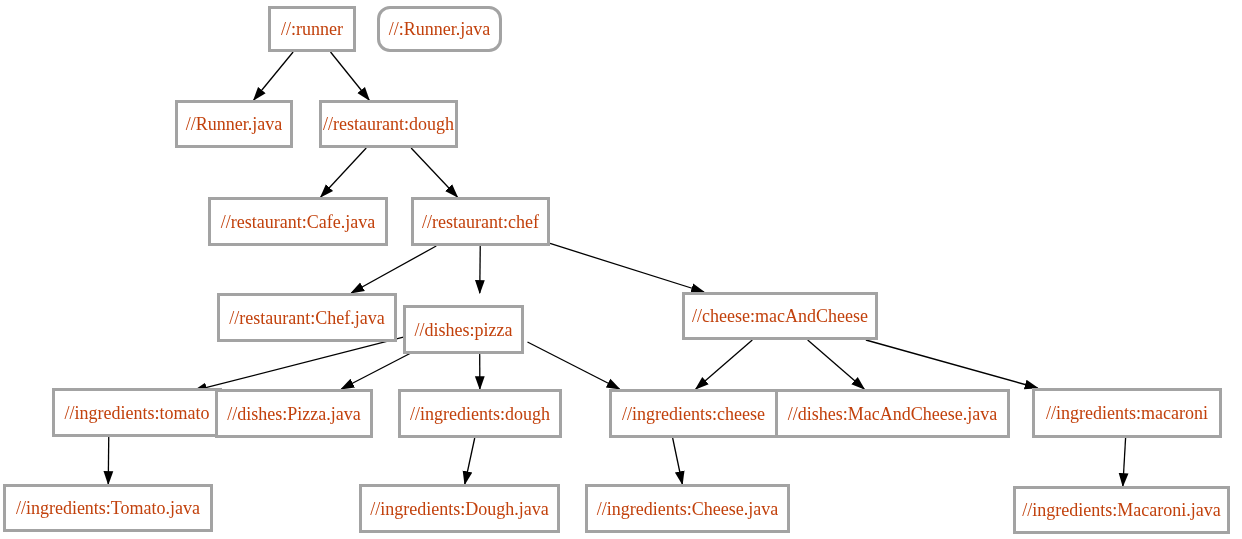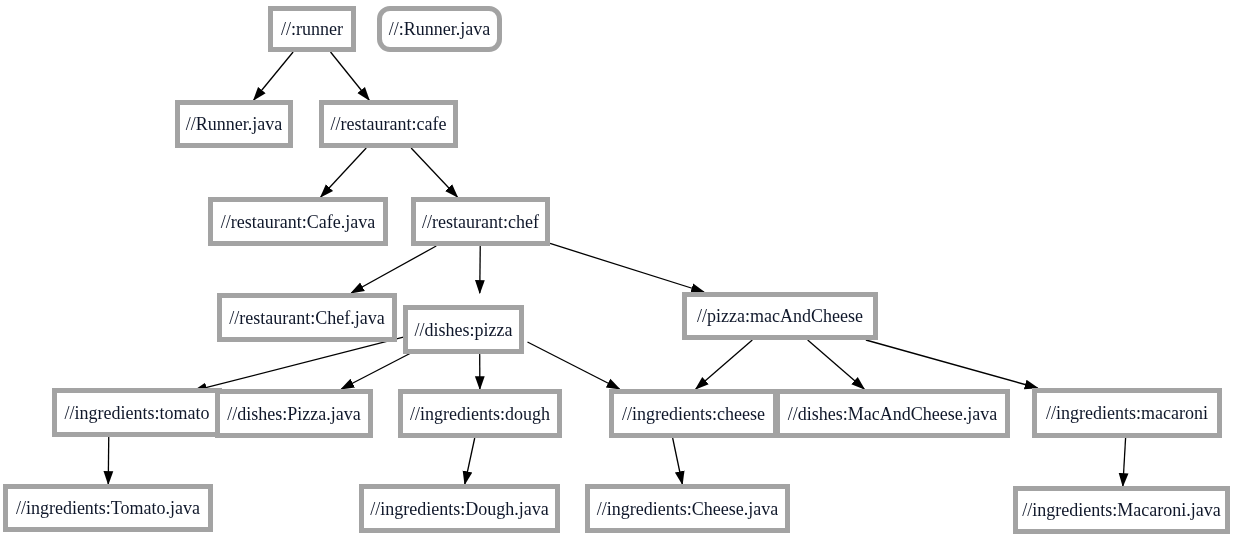--- a/index.html
+++ b/index.html
@@ -17,23 +17,23 @@
   }
   #edges {
     position: absolute;
     left: 0;
     top: 0;
     pointer-events: none;
   }
   .node {
     position: absolute;
     box-sizing: border-box;
-    border: 5px solid #a3a3a3;
+    border: 3px solid #a3a3a3;
     background: #ffffff;
-    color: #0f172a;
+    color: #c2410c;
     display: flex;
     align-items: center;
     justify-content: center;
     font-size: 18px;
     line-height: 1;
     white-space: nowrap;
   }
 </style>
 </head>
 <body>
@@ -63,26 +63,26 @@
         <line x1="108.74479166666667" y1="437" x2="108.25520833333333" y2="484" stroke="#000000" stroke-width="1.3" marker-end="url(#arrow)"></line>
         <line x1="474.71315789473687" y1="438" x2="464.78684210526313" y2="484" stroke="#000000" stroke-width="1.3" marker-end="url(#arrow)"></line>
         <line x1="672.6578947368421" y1="438" x2="682.3421052631579" y2="484" stroke="#000000" stroke-width="1.3" marker-end="url(#arrow)"></line>
         <line x1="1125.5824742268042" y1="438" x2="1122.860824742268" y2="486" stroke="#000000" stroke-width="1.3" marker-end="url(#arrow)"></line>
       </g>
   </svg>
   <div id="nodes">
       <div class="node" style="left: 268px; top: 6px; width: 88px; height: 46px;">//:runner</div>
       <div class="node" style="left: 377px; top: 6px; width: 125px; height: 46px; border-radius: 13px;">//:Runner.java</div>
       <div class="node" style="left: 175px; top: 100px; width: 118px; height: 48px;">//Runner.java</div>
-      <div class="node" style="left: 319px; top: 100px; width: 139px; height: 48px;">//restaurant:cafe</div>
+      <div class="node" style="left: 319px; top: 100px; width: 139px; height: 48px;">//restaurant:dough</div>
       <div class="node" style="left: 208px; top: 197px; width: 180px; height: 49px;">//restaurant:Cafe.java</div>
       <div class="node" style="left: 411px; top: 197px; width: 139px; height: 49px;">//restaurant:chef</div>
       <div class="node" style="left: 217px; top: 293px; width: 180px; height: 49px;">//restaurant:Chef.java</div>
       <div class="node" style="left: 403px; top: 293px; width: 121px; height: 49px; margin-top: 12px;">//dishes:pizza</div>
-      <div class="node" style="left: 682px; top: 292px; width: 196px; height: 48px;">//pizza:macAndCheese</div>
+      <div class="node" style="left: 682px; top: 292px; width: 196px; height: 48px;">//cheese:macAndCheese</div>
       <div class="node" style="left: 24px; top: 388px; width: 170px; height: 49px; margin-left: 28px;">//ingredients:tomato</div>
       <div class="node" style="left: 215px; top: 389px; width: 158px; height: 49px;">//dishes:Pizza.java</div>
       <div class="node" style="left: 398px; top: 389px; width: 164px; height: 49px;">//ingredients:dough</div>
       <div class="node" style="left: 583px; top: 389px; width: 169px; height: 49px; margin-left: 26px;">//ingredients:cheese</div>
       <div class="node" style="left: 775px; top: 389px; width: 235px; height: 49px;">//dishes:MacAndCheese.java</div>
       <div class="node" style="left: 1032px; top: 388px; width: 190px; height: 50px;">//ingredients:macaroni</div>
       <div class="node" style="left: 3px; top: 484px; width: 210px; height: 48px;">//ingredients:Tomato.java</div>
       <div class="node" style="left: 359px; top: 484px; width: 201px; height: 49px;">//ingredients:Dough.java</div>
       <div class="node" style="left: 585px; top: 484px; width: 205px; height: 49px;">//ingredients:Cheese.java</div>
       <div class="node" style="left: 1013px; top: 486px; width: 217px; height: 48px;">//ingredients:Macaroni.java</div>

